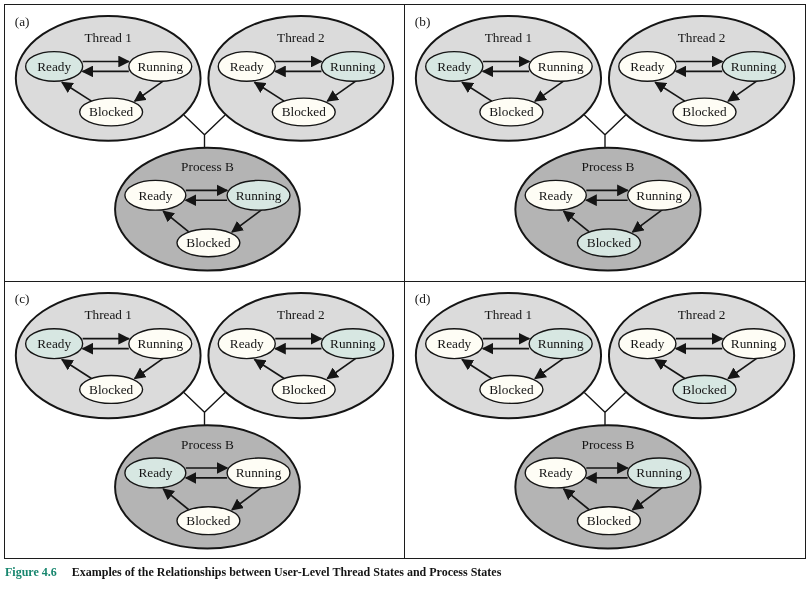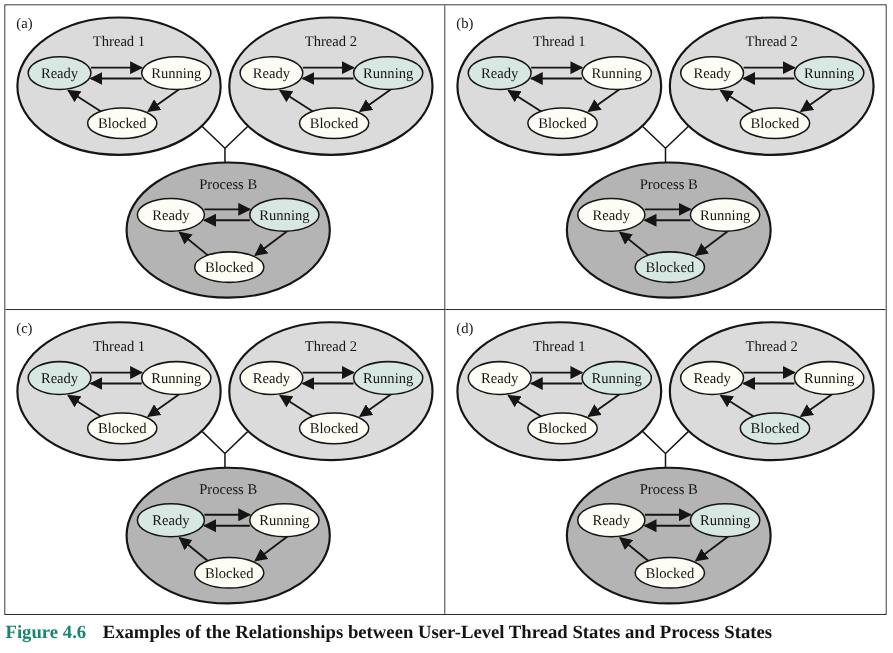--- a/index.html
+++ b/index.html
@@ -12,21 +12,21 @@
   .panel{overflow:hidden;background:#ffffff;}
   .panel.pa{border-right:1.5px solid #1c1c1c;border-bottom:1.5px solid #1c1c1c;}
   .panel.pb{border-bottom:1.5px solid #1c1c1c;}
   .panel.pc{border-right:1.5px solid #1c1c1c;}
   .panel svg{display:block;width:100%;height:100%;}
   .panel-label{font:13.5px "Liberation Serif",serif;fill:#151515;}
   .group-title{font:13.5px "Liberation Serif",serif;fill:#151515;text-anchor:middle;}
   .state-label{font:13.5px "Liberation Serif",serif;fill:#151515;text-anchor:middle;}
   .caption{
     position:absolute;left:5px;top:565px;width:800px;
-    font-family:"Liberation Serif",serif;font-weight:bold;font-size:17px;color:#141414;
+    font-family:"Liberation Serif",serif;font-weight:bold;font-size:12px;color:#141414;
     white-space:nowrap;
   }
   .fig-label{color:var(--accent,#17866e);margin-right:15px;}
 </style>
 </head>
 <body>
 
 <div class="frame">
   <div class="panel pa">
     <svg viewBox="0 0 406 278" preserveAspectRatio="none">

